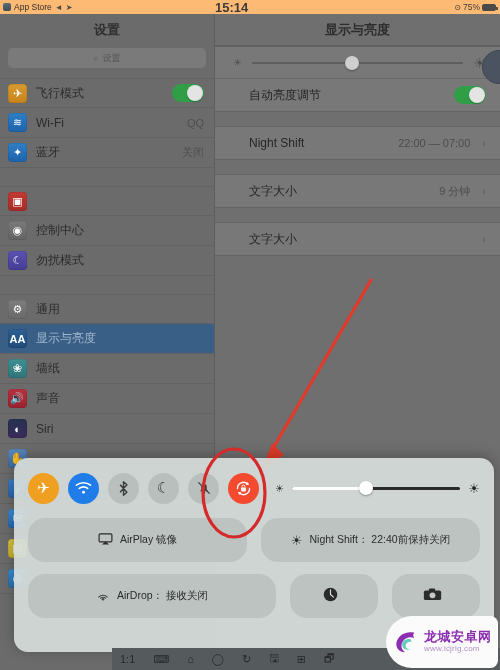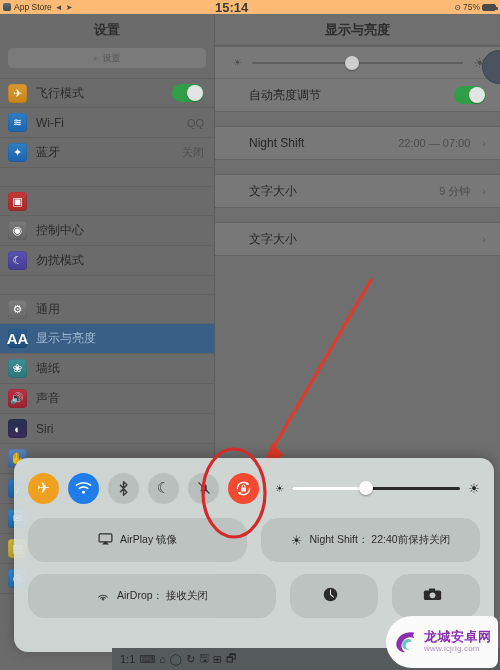--- a/index.html
+++ b/index.html
@@ -89,21 +89,21 @@
     font-size: 11px; color: #fff; flex: none;
     box-shadow: inset 0 0 0 0.5px rgba(0,0,0,.15);
   }
   .ico.airplane { background: linear-gradient(#d79a2e,#c9841c); }
   .ico.wifi     { background: linear-gradient(#2f7ec4,#1f63ab); }
   .ico.bt       { background: linear-gradient(#2f7ec4,#1f63ab); }
   .ico.notif    { background: linear-gradient(#c23a36,#a62b27); }
   .ico.cc       { background: linear-gradient(#7b7b7b,#636363); }
   .ico.dnd      { background: linear-gradient(#5b52b0,#453c96); }
   .ico.general  { background: linear-gradient(#7e7e7e,#686868); }
-  .ico.display  { background: linear-gradient(#2d5f92,#1f4b78); font-size:15px; font-weight:bold;}
+  .ico.display  { background: linear-gradient(#2d5f92,#1f4b78); font-size:11px; font-weight:bold;}
   .ico.wallpaper{ background: linear-gradient(#3f8f93,#2e7579); }
   .ico.sound    { background: linear-gradient(#b9303f,#99222f); }
   .ico.siri     { background: linear-gradient(#24324f,#3a2a5a); }
   .ico.privacy  { background: linear-gradient(#5a87bd,#3f6b9f); }
   .ico.itunes   { background: linear-gradient(#3d7fc9,#2763ab); }
   .ico.mail     { background: linear-gradient(#3d8fd4,#2369b5); }
   .ico.notes    { background: linear-gradient(#d8c545,#c3ad2b); }
   .ico.safari   { background: linear-gradient(#3a8fd0,#2a6fae); }
   .row-label {
     font-size: 12px; color: #2c2c2c; flex: 1;
@@ -210,21 +210,21 @@
     display: flex; align-items: center; justify-content: center; gap: 7px;
     font-size: 10.5px; color: #2b2b2b; flex: 1;
   }
   .tile.sm { flex: none; width: 88px; }
   .tile-ico { font-size: 13px; color: #2b2b2b; }
 
   
   .taskbar {
     position: absolute; left: 112px; right: 0; bottom: 0; height: 22px;
     background: #555a5c;
-    display: flex; align-items: center; gap: 4px;
+    display: flex; align-items: center; gap: 18px;
     padding-left: 8px;
     font-size: 11px; color: #1e1e1e;
   }
   .tb-item { opacity: .85; }
 
   
   .watermark {
     position: absolute; right: 2px; bottom: 2px;
     width: 112px; height: 52px;
     background: #fbfbfb; border-radius: 28px 8px 8px 28px;

